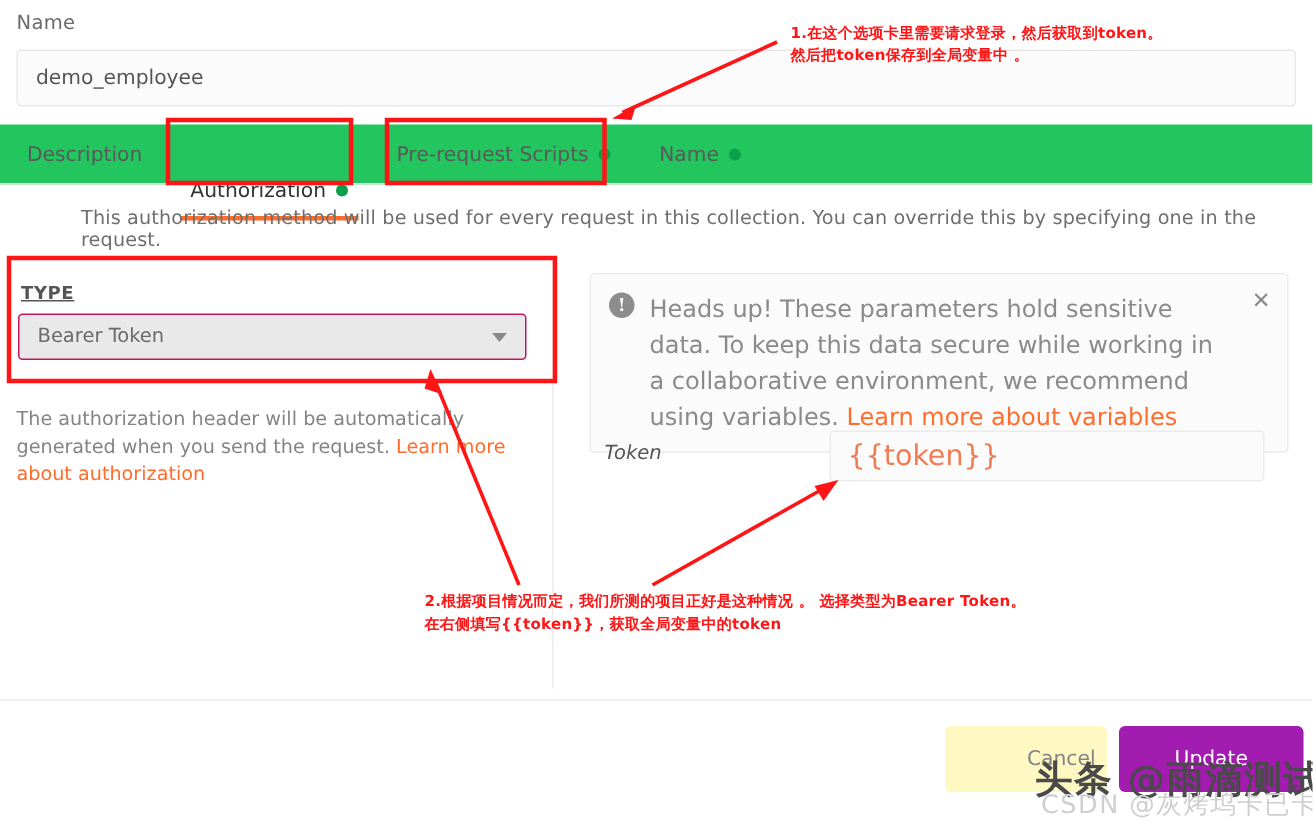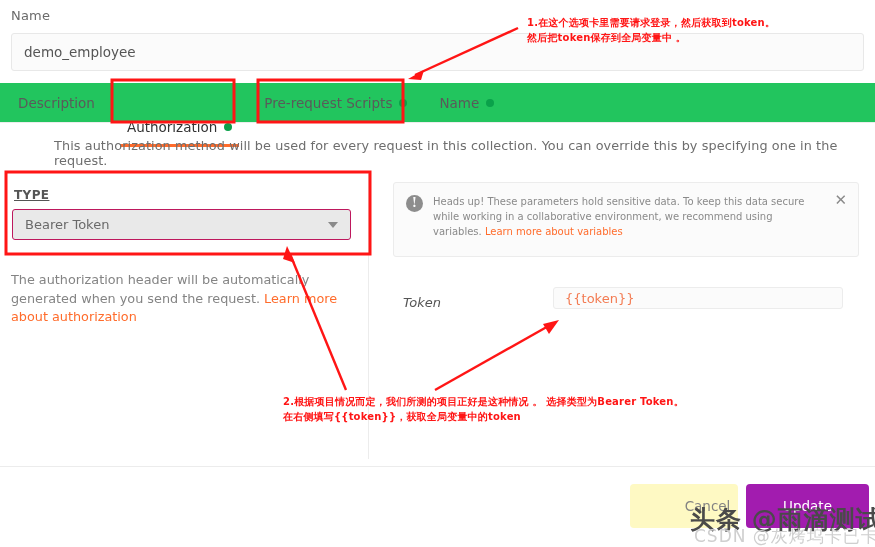--- a/index.html
+++ b/index.html
@@ -115,39 +115,39 @@
     display: flex; gap: 10px;
   }
   .notice-ico {
     flex: none; width: 17px; height: 17px; border-radius: 50%;
     background: #8d8d8d; color: #fbfbfb;
     font-size: 12px; font-weight: bold; line-height: 17px;
     text-align: center; margin-top: 1px;
     font-family: "DejaVu Serif", serif;
   }
   .notice-txt {
-    font-size: 10px; color: #8a8a8a; line-height: 1.5;
+    font-size: 16px; color: #8a8a8a; line-height: 1.5;
     width: 390px;
   }
   .notice-x {
     position: absolute; right: 11px; top: 10px;
     font-size: 15px; color: #8a8a8a; line-height: 1;
   }
 
   
   .token-label {
     position: absolute; left: 403px; top: 295px;
     font-size: 13px; color: #555; font-style: italic;
   }
   .token-input {
     position: absolute; left: 553px; top: 287px;
-    width: 290px; height: 22px;
+    width: 290px; height: 34px;
     background: #fbfbfb; border: 1px solid #ececec; border-radius: 3px;
     display: flex; align-items: center; padding: 4px 11px;
-    font-size: 13px; color: #f37b52;
+    font-size: 19px; color: #f37b52;
   }
 
   
   .btn-cancel {
     position: absolute; left: 630px; top: 484px;
     width: 108px; height: 44px;
     background: #fef9c3; border: none; border-radius: 4px;
     font-size: 13.5px; color: #838383;
     font-family: inherit;
     padding-left: 47px;

